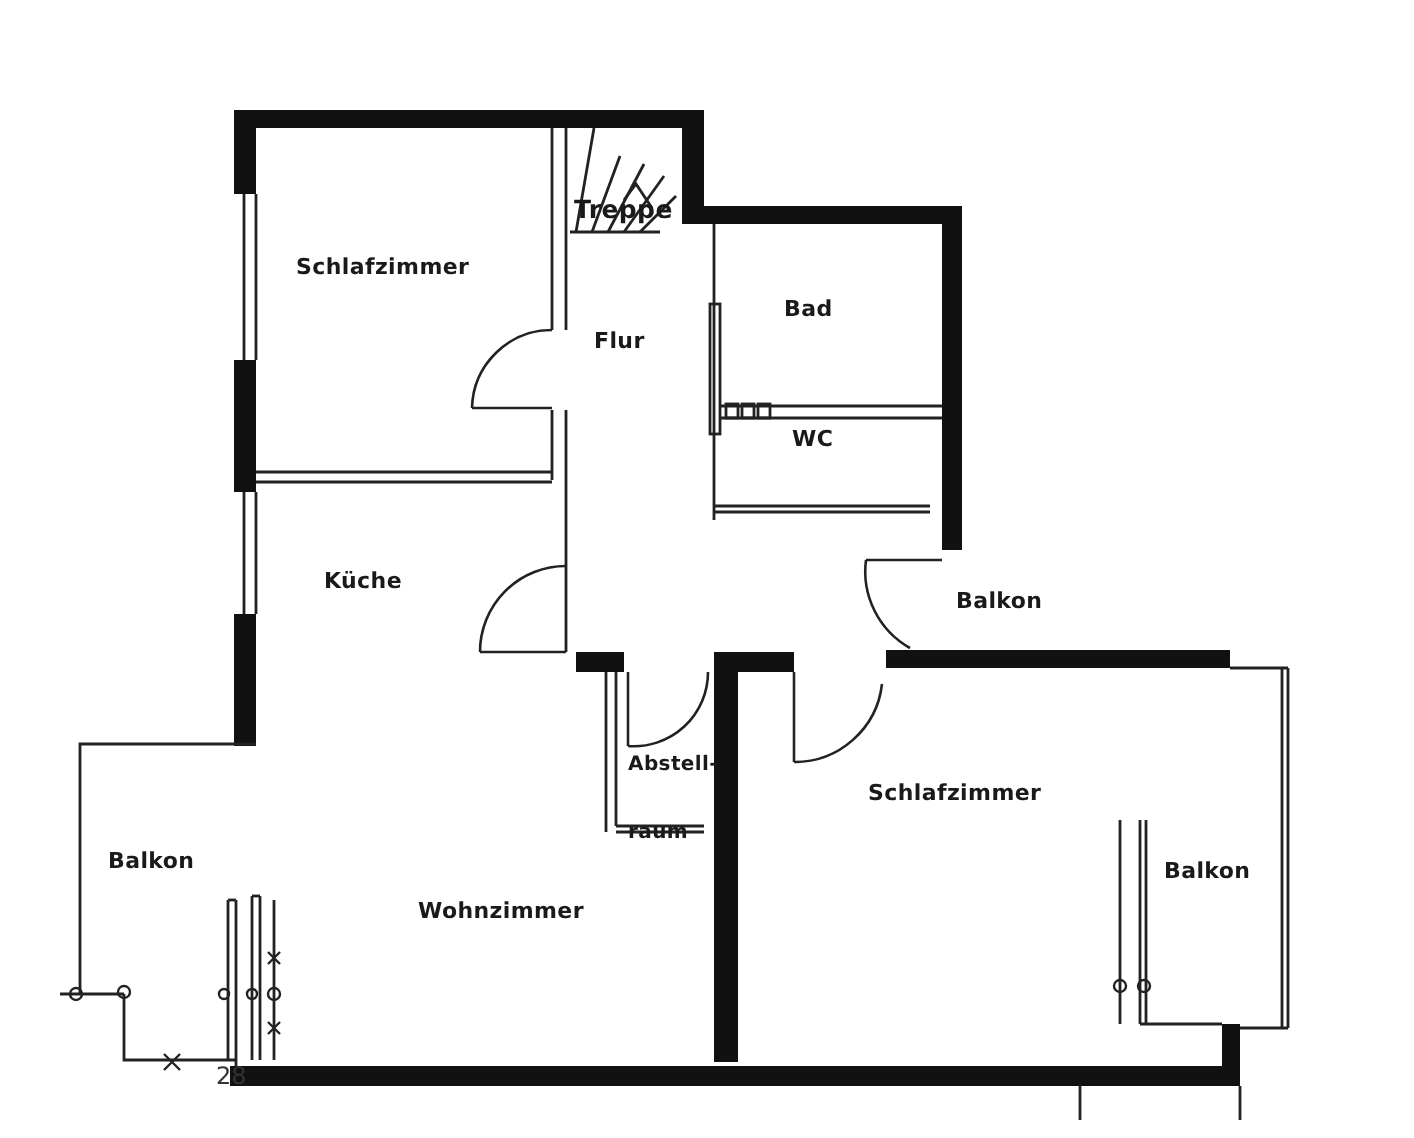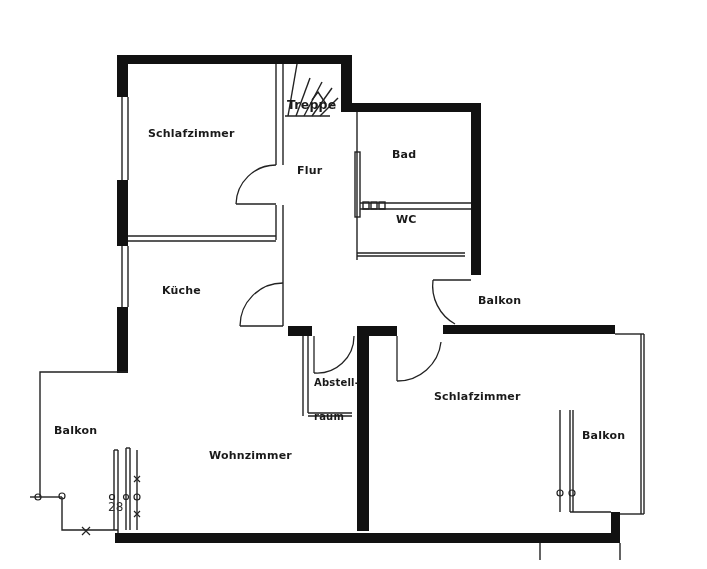--- a/index.html
+++ b/index.html
@@ -144,13 +144,13 @@
 <div class="lbl l15" style="left:392px;top:148px;">Bad</div>
 <div class="lbl l15" style="left:396px;top:213px;">WC</div>
 <div class="lbl l15" style="left:162px;top:284px;">Küche</div>
 <div class="lbl l15" style="left:478px;top:294px;">Balkon</div>
 <div class="lbl l10" style="left:314px;top:376px;text-align:right;">Abstell-</div>
 <div class="lbl l10" style="left:314px;top:410px;">raum</div>
 <div class="lbl l15" style="left:434px;top:390px;">Schlafzimmer</div>
 <div class="lbl l15" style="left:54px;top:424px;">Balkon</div>
 <div class="lbl l15" style="left:181px;top:449px;margin-left:28px;">Wohnzimmer</div>
 <div class="lbl l15" style="left:582px;top:429px;">Balkon</div>
-<div class="dim" style="left:108px;top:500px;">28</div>
+<div class="dim" style="left:108px;top:531px;">28</div>
 
 </body></html>

